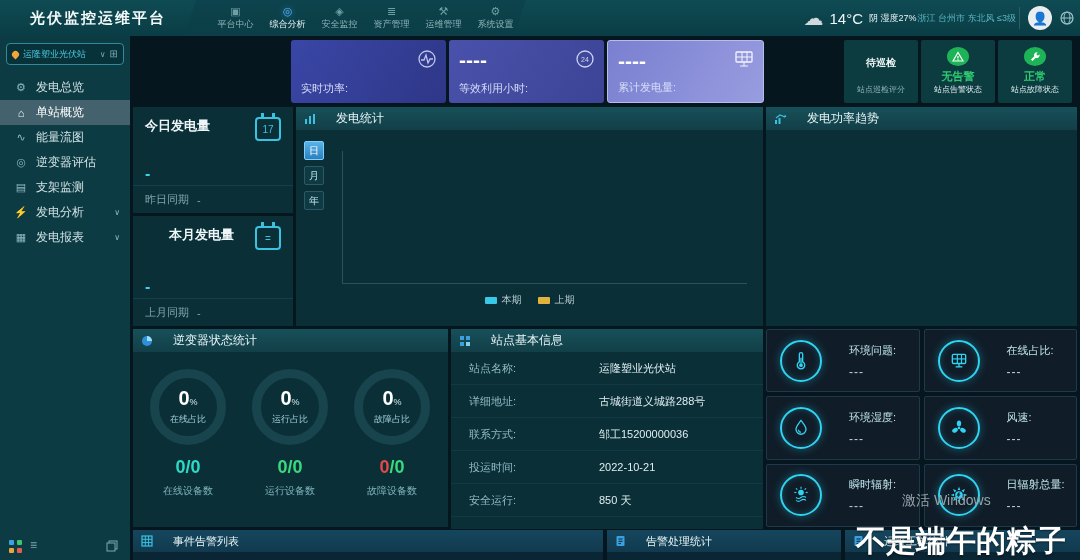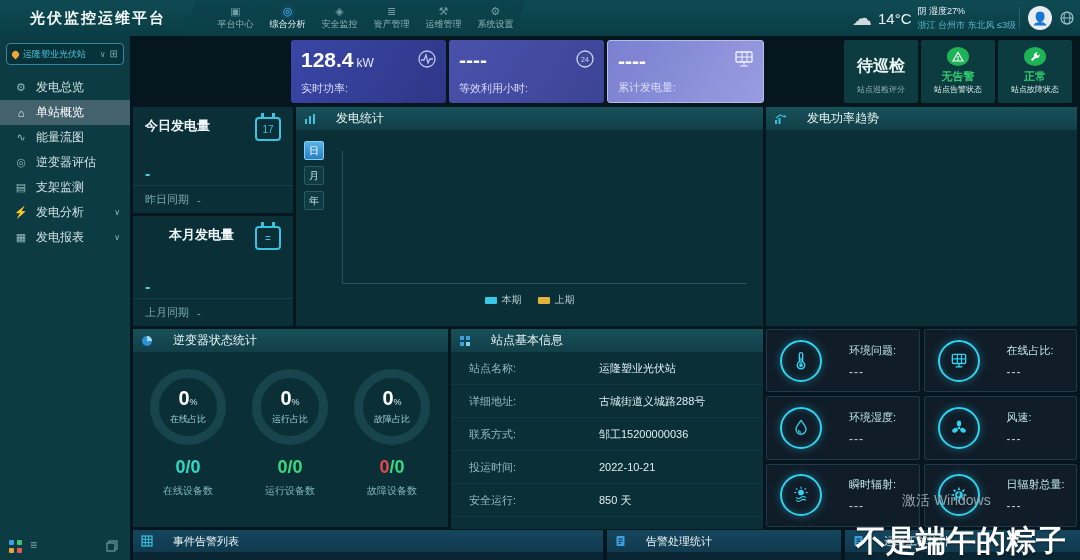--- a/index.html
+++ b/index.html
@@ -19,21 +19,21 @@
   .nav-item { width:47px; height:36px; display:flex; flex-direction:column;
               align-items:center; justify-content:center; gap:1px; cursor:pointer; }
   .nav-item .nicon { font-size:11px; line-height:11px; color:#6f9ea6; }
   .nav-item .nlabel { font-size:9px; color:#8fb4ba; white-space:nowrap; }
   .nav-item.active .nicon { color:#54b4ff; text-shadow:0 0 6px #3fa0f0; }
   .nav-item.active .nlabel { color:#eaf6f8; }
   .weather { position:absolute; right:64px; top:0; height:36px; display:flex;
              align-items:center; gap:6px; }
   .cloud { font-size:20px; color:#cfd8da; line-height:20px; }
   .temp { font-size:15px; color:#f0f6f7; }
-  .wx-col { display:flex; flex-direction:column; gap:1px; }
+  .wx-col { display:flex; flex-direction:row; gap:1px; }
   .wx-line1 { font-size:9px; color:#e8f2f4; white-space:nowrap; }
   .wx-line2 { font-size:9px; color:#57b5c2; white-space:nowrap; }
   .top-divider { position:absolute; right:60px; top:7px; width:1px; height:22px; background:#2a5d64; }
   .avatar { position:absolute; right:28px; top:6px; width:24px; height:24px; border-radius:50%;
             background:#e8eef0; display:flex; align-items:center; justify-content:center;
             font-size:13px; color:#35505a; cursor:pointer; }
   .globe { position:absolute; right:6px; top:11px; width:14px; height:14px; cursor:pointer; }
 
   
   .sidebar { position:absolute; left:0; top:36px; width:130px; height:524px;
@@ -81,21 +81,21 @@
   .kpi-label { position:absolute; left:10px; bottom:7px; font-size:11px; color:#d6ddf8; }
   .kpi-icon { position:absolute; right:9px; top:9px; width:20px; height:18px; opacity:.9; }
 
   
   .sbadge { position:absolute; top:40px; width:74px; height:63px; background:#0c3c40;
             border-radius:2px; display:flex; flex-direction:column; align-items:center; }
   .sb1 { left:844px; } .sb2 { left:921px; } .sb3 { left:998px; }
   .sbadge .bicon { margin-top:7px; width:22px; height:22px; border-radius:50%;
                    background:#1db457; display:flex; align-items:center; justify-content:center; }
   .sbadge .bstatus { font-size:11px; font-weight:bold; margin-top:3px; }
-  .sb1 .bstatus { margin-top:16px; font-size:16px; }
+  .sb1 .bstatus { margin-top:16px; font-size:10px; }
   .sbadge .blabel { font-size:8px; color:#dcecee; margin-top:auto; margin-bottom:8px; }
   .sb1 .blabel { color:#8fb0b5; }
 
   
   .mini-card { position:absolute; left:133px; width:160px; background:#0a2f37; padding:10px 12px; }
   .mc-today { top:107px; height:106px; } .mc-month { top:216px; height:110px;padding-left:36px; }
   .mc-title { font-size:13px; font-weight:bold; color:#eef6f8; }
   .cal-icon { position:absolute; right:12px; top:10px; width:26px; height:24px;
               border:2px solid #3ac2e0; border-radius:4px; color:#3ac2e0;
               font-size:10px; display:flex; align-items:center; justify-content:center; }
@@ -279,21 +279,20 @@
       <span class="win-icon">
         <svg width="12" height="12" viewBox="0 0 12 12">
           <rect x="3" y="1" width="8" height="8" fill="none" stroke="#7fa8b0"></rect>
           <rect x="1" y="3" width="8" height="8" fill="#0d3b43" stroke="#7fa8b0"></rect>
         </svg>
       </span>
     </div>
   </div>
 
   <div class="kpi kpi2">
-    <div class="kpi-value"><span>128.4</span><span class="kpi-unit">kW</span></div>
     <div class="kpi-label">实时功率:</div>
     <div class="kpi-icon">
       <svg width="20" height="20" viewBox="0 0 20 20">
           <circle cx="10" cy="10" r="8" fill="none" stroke="#cdd6f5" stroke-width="1.3"></circle>
           <polyline points="4,11 7,11 9,6 11,14 13,10 16,10" fill="none" stroke="#cdd6f5" stroke-width="1.3"></polyline>
         </svg>
     </div>
   </div>
   <div class="kpi kpi3">
     <div class="kpi-value"><span>----</span><span class="kpi-unit"></span></div>

